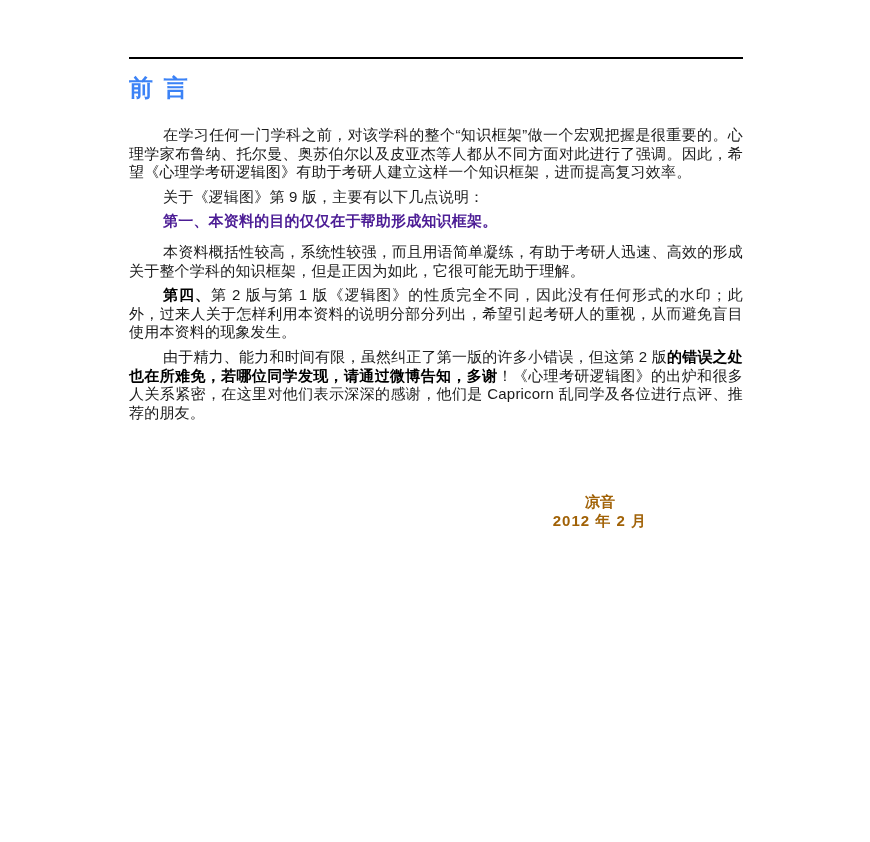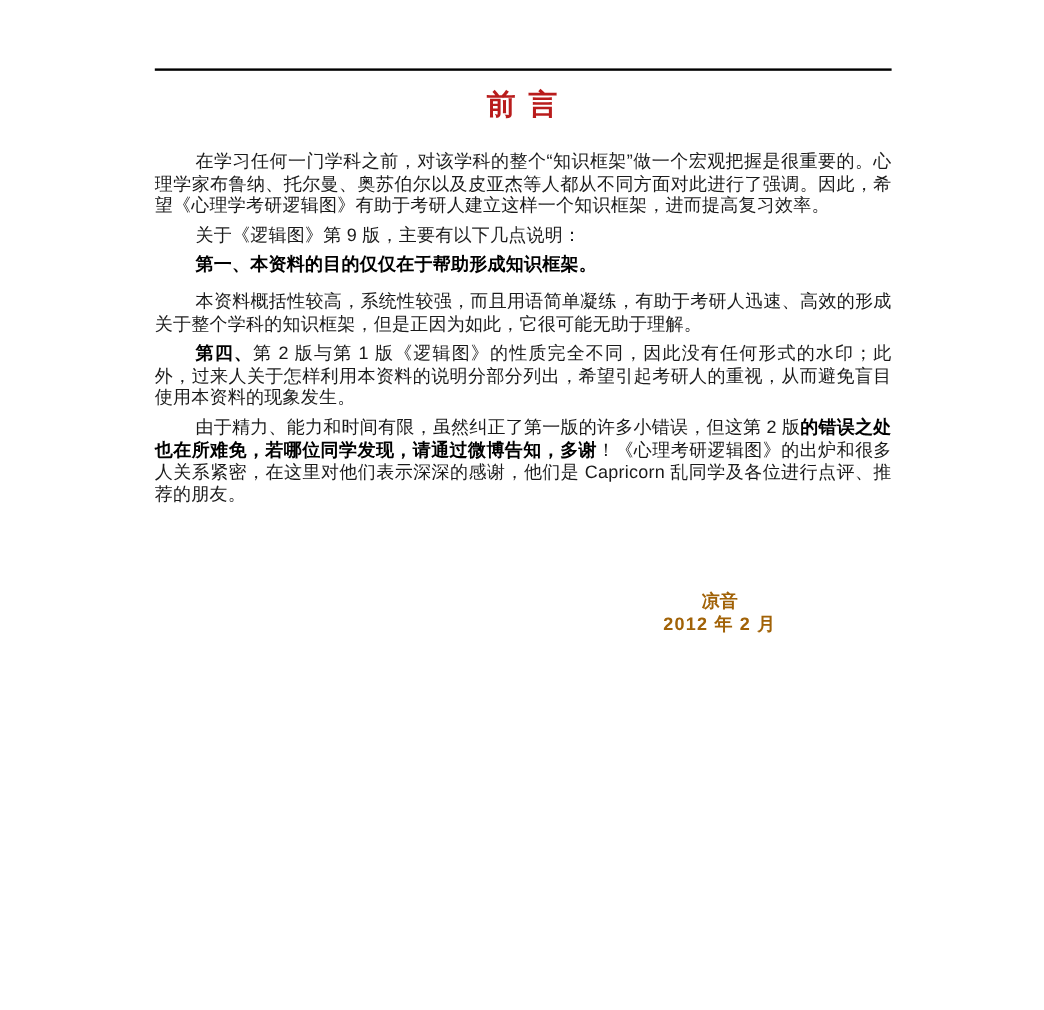--- a/index.html
+++ b/index.html
@@ -25,41 +25,40 @@
     left:129px; top:0;
     width:614px;
   }
   .top-rule{
     margin-top:57px;
     height:2px;
     background:var(--rule);
   }
   .title{
     margin-top:14px;
-    text-align:center;
     font-size:24px;
     line-height:30px;
     font-weight:bold;
     letter-spacing:2px;
-    color:#b91c1c;
+    color:#3b82f6;
   }
   .para{
     margin-top:6px;
     font-size:15px;
     line-height:18.6px;
     text-align:justify;
     text-indent:34px;
     letter-spacing:0.2px;
   }
   .para.first{
     margin-top:23px;
   }
   .para.heading{
     font-weight:bold;
-    color:#000000;
+    color:#4c1d95;
   }
   .para.body-follow{
     margin-top:12px;
   }
   .bold{
     font-weight:bold;
     color:#000;
   }
   .signature{
     margin-top:70px;

